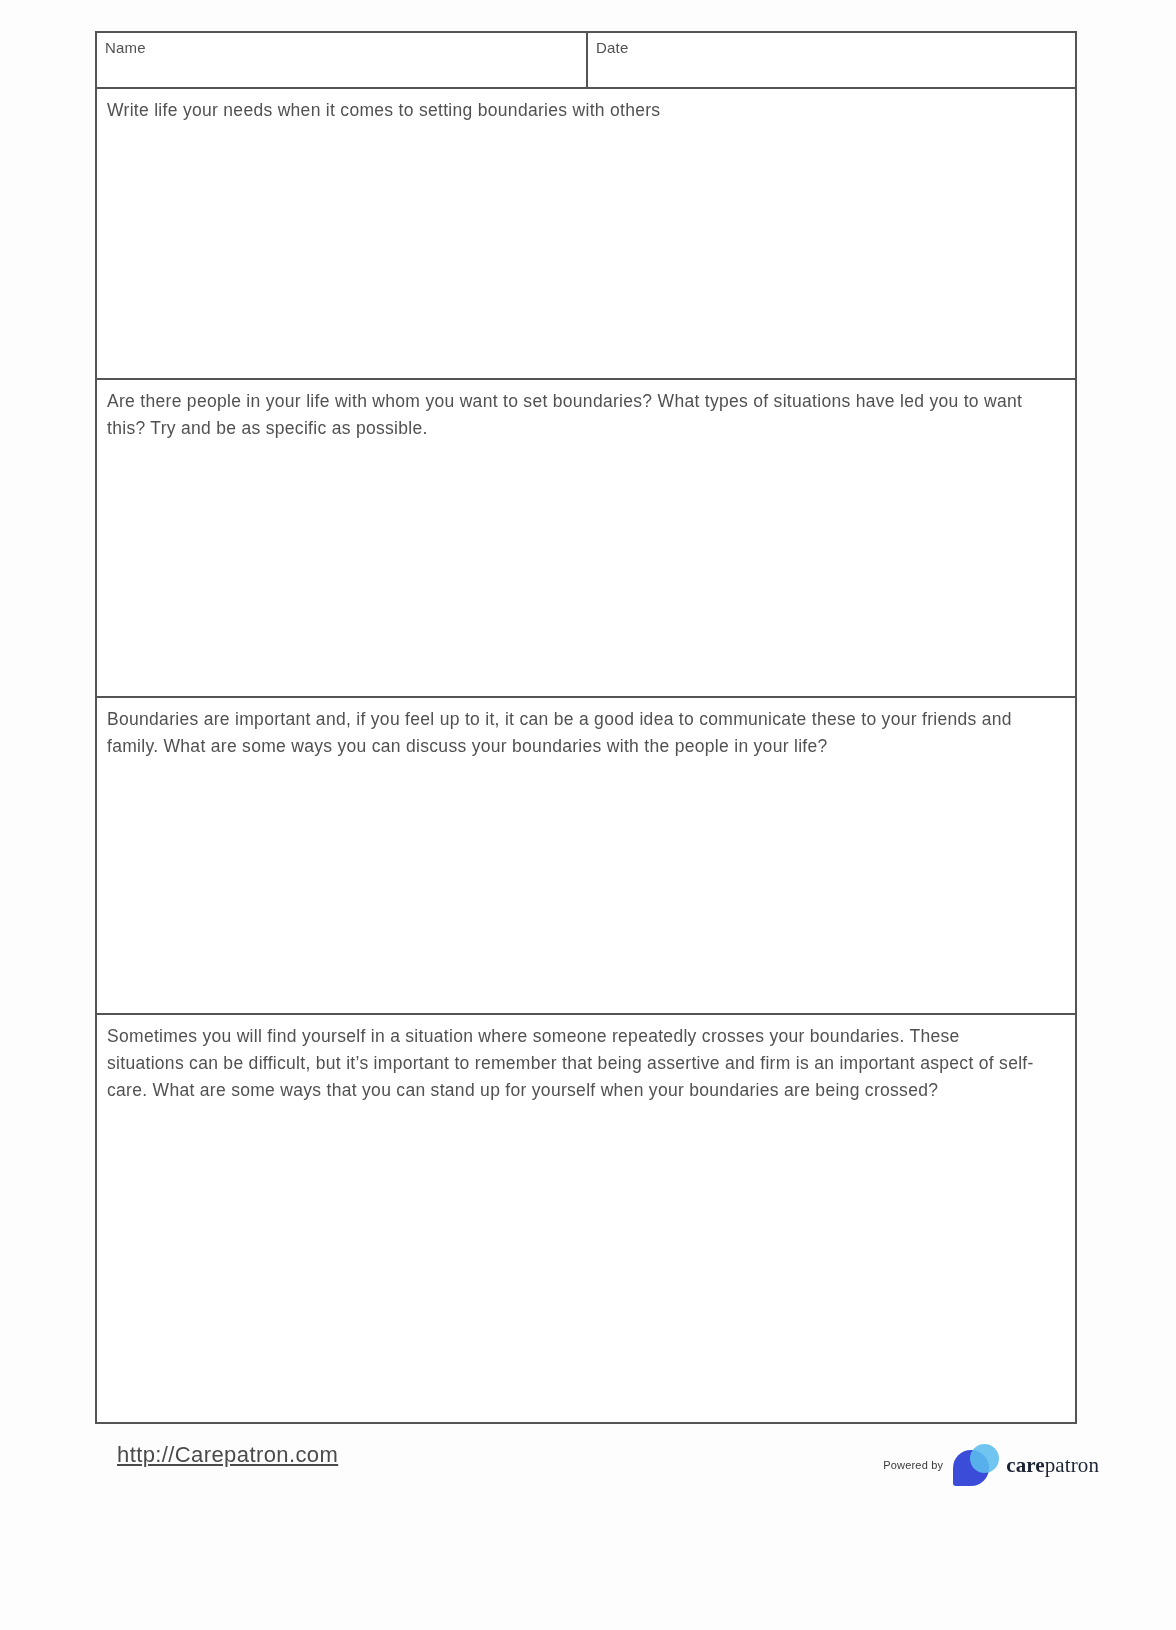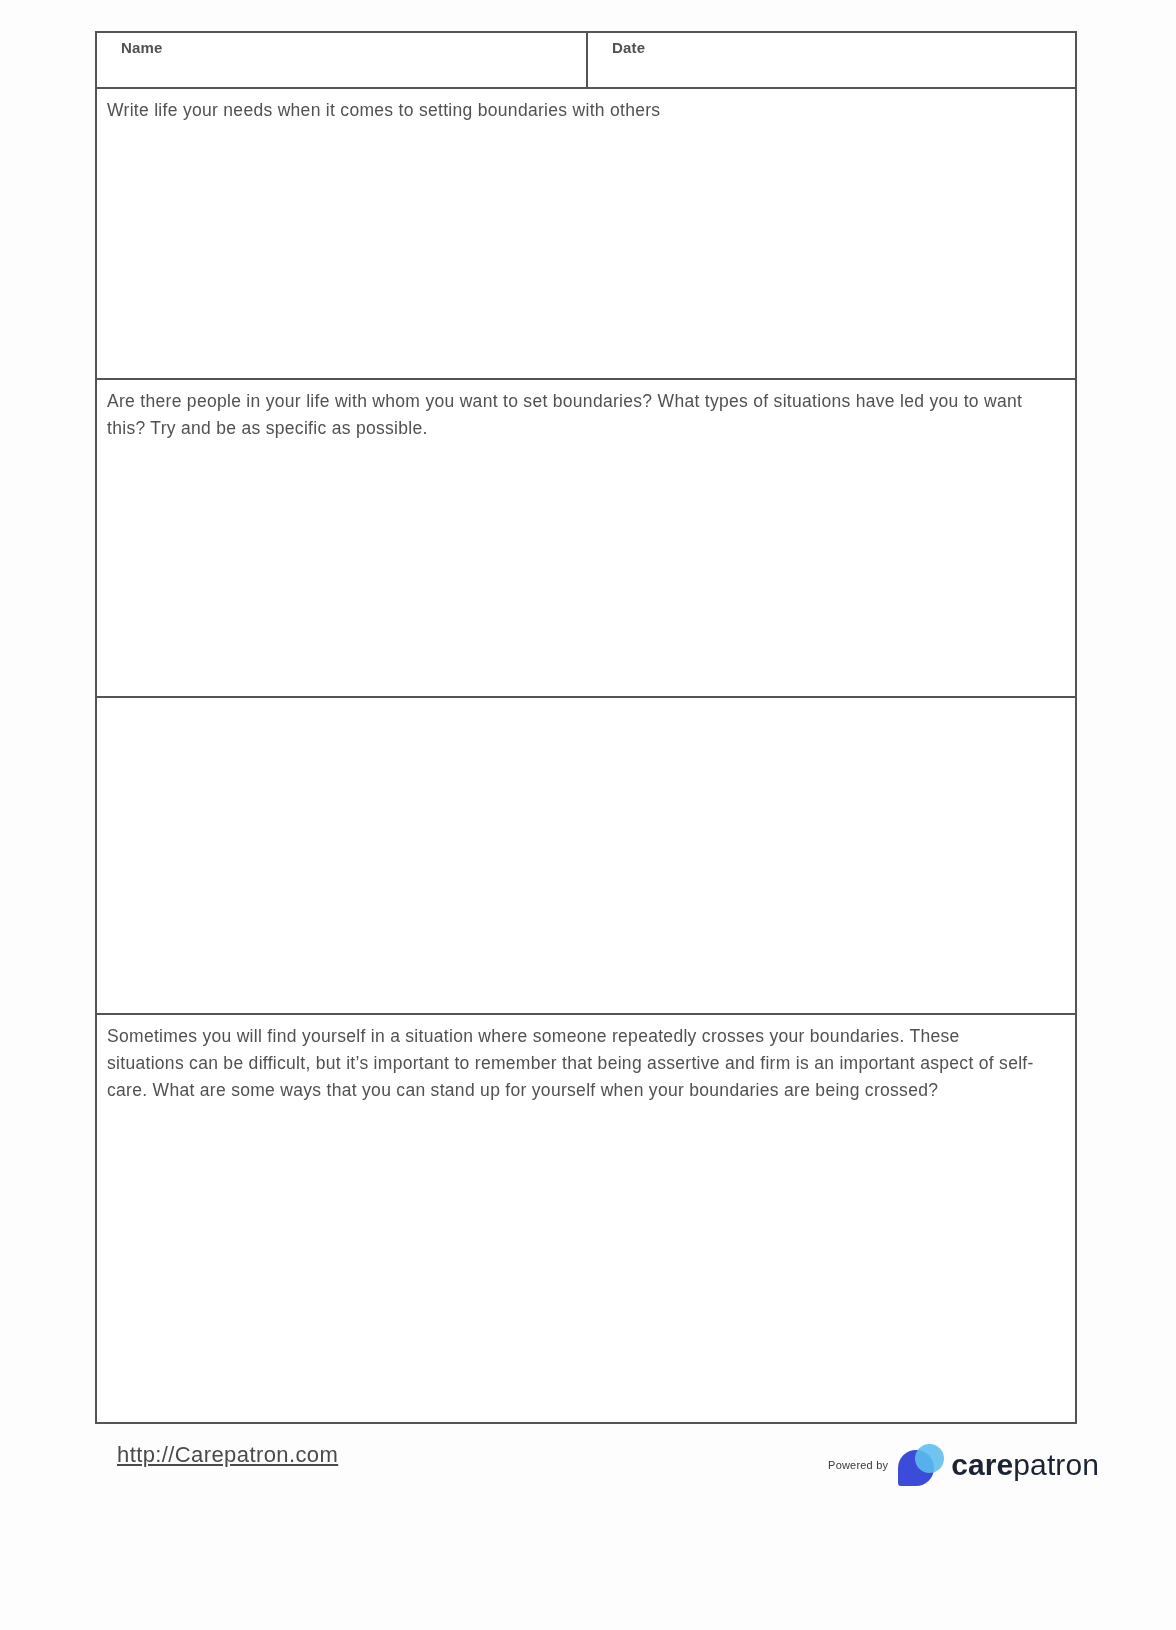--- a/index.html
+++ b/index.html
@@ -32,21 +32,21 @@
     color: var(--title-text);
     letter-spacing: 0.2px;
   }
   .sheet {
     margin: 31px 0 0 95px;
     width: 982px;
     border: 2px solid var(--border);
     background: #fff;
   }
   .meta-row { display: flex; height: 54px; }
-  .meta-cell { flex: 1 1 50%; padding: 6px 24px; font-weight: bold; }
+  .meta-cell { flex: 1 1 50%; padding: 6px 8px; }
   .meta-cell.date { border-left: 2px solid var(--border); }
   .meta-label {
     font-size: 15px;
     color: var(--body-text);
     letter-spacing: 0.2px;
   }
   .qbox {
     border-top: 2px solid var(--border);
     display: flex;
     flex-direction: column;
@@ -96,24 +96,25 @@
   }
   .logo-circle-light {
     position: absolute;
     right: 2px; top: 2px;
     width: 29px; height: 29px;
     background: var(--brand-light-blue);
     opacity: 0.88;
     border-radius: 50%;
   }
   .brand-text {
-    font-size: 30px;
+    font-size: 21px;
     color: var(--brand-text);
     letter-spacing: 0.1px;
     white-space: nowrap;
+    font-family: Liberation Serif, serif;
   }
   .brand-text .bold { font-weight: 700; }
 </style>
 </head>
 <body>
 
 <div class="page">
 
 
   <div class="sheet">
@@ -131,20 +132,21 @@
       <p class="q-prompt">Write life your needs when it comes to setting boundaries with others</p>
       <div class="answer-area"></div>
     </div>
 
     <div class="qbox q2">
       <p class="q-prompt">Are there people in your life with whom you want to set boundaries? What types of situations have led you to want this? Try and be as specific as possible.</p>
       <div class="answer-area"></div>
     </div>
 
     <div class="qbox q3">
+      <p class="q-prompt">Boundaries are important and, if you feel up to it, it can be a good idea to communicate these to your friends and family. What are some ways you can discuss your boundaries with the people in your life?</p>
       <div class="answer-area"></div>
     </div>
 
     <div class="qbox q4">
       <p class="q-prompt">Sometimes you will find yourself in a situation where someone repeatedly crosses your boundaries. These situations can be difficult, but it’s important to remember that being assertive and firm is an important aspect of self-care. What are some ways that you can stand up for yourself when your boundaries are being crossed?</p>
       <div class="answer-area"></div>
     </div>
 
   </div>
 

